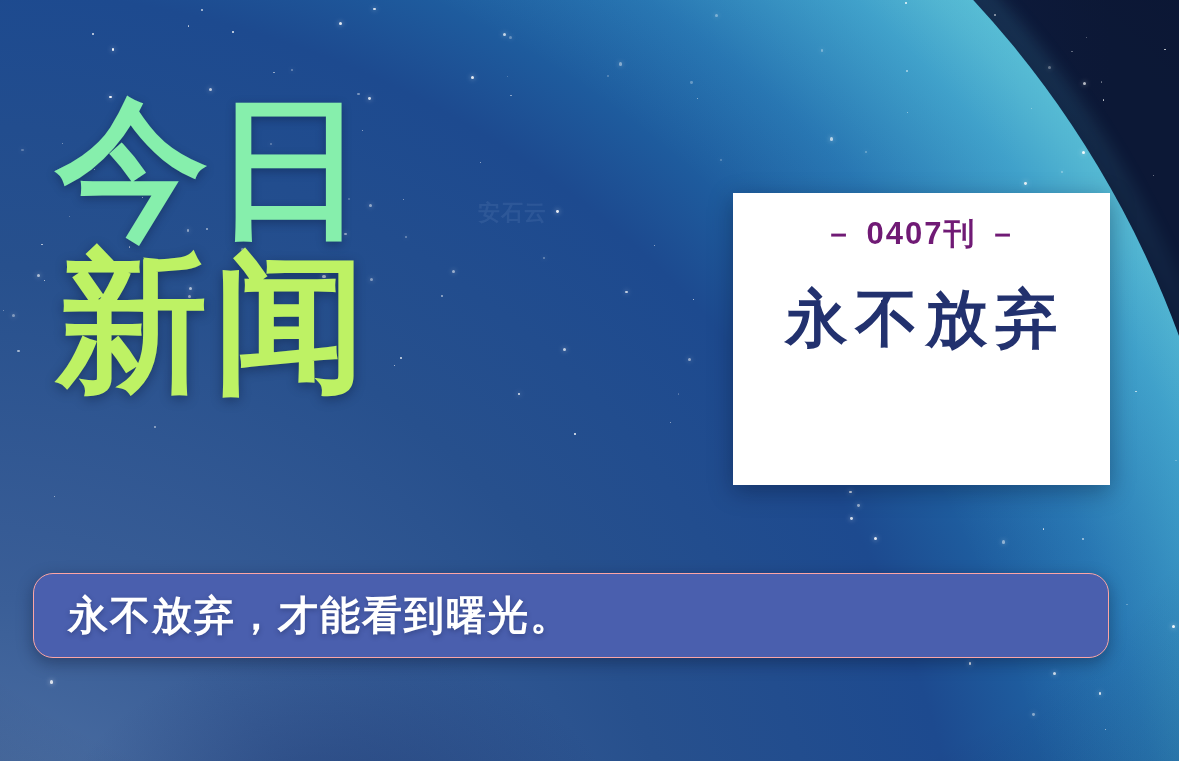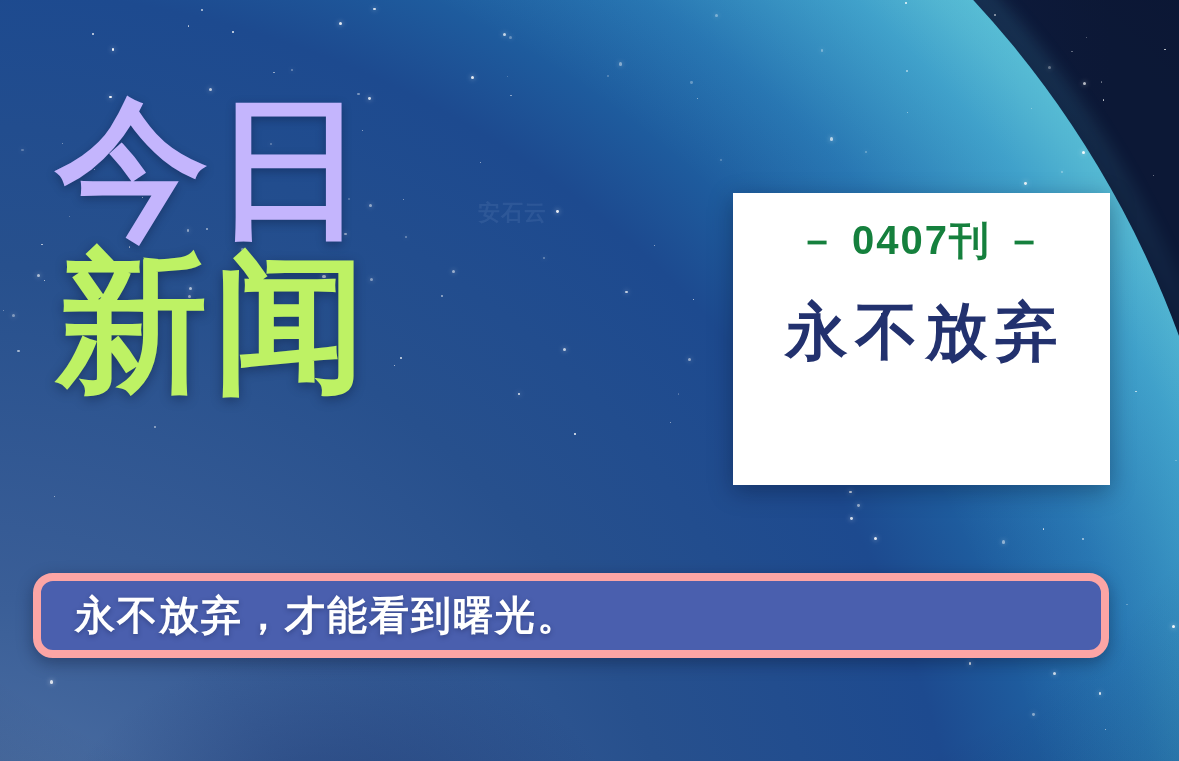--- a/index.html
+++ b/index.html
@@ -121,21 +121,21 @@
     line-height: 0.96;
   }
   .title-line {
     font-family: "DejaVu Sans", "Liberation Sans", sans-serif;
     font-weight: 700;
     font-size: 152px;
     letter-spacing: 6px;
     white-space: nowrap;
   }
   .title-top {
-    color: #c4b5fd;
+    color: #86efac;
     text-shadow: 0 3px 10px rgba(8,18,45,0.35);
   }
   .title-bottom {
     color: #bef264;
     margin-top: 8px;
     text-shadow: 0 3px 12px rgba(8,18,45,0.40);
   }
 
   
   .date-badge {
@@ -188,22 +188,22 @@
     width: 377px;
     height: 292px;
     background: #ffffff;
     display: flex;
     flex-direction: column;
     align-items: center;
     box-shadow: 0 6px 22px rgba(5,12,35,0.35);
   }
   .issue-line {
     margin-top: 20px;
-    color: #15803d;
-    font-size: 40px;
+    color: #701a75;
+    font-size: 31px;
     font-weight: 700;
     letter-spacing: 2px;
     white-space: nowrap;
   }
   .weekday {
     margin-top: 24px;
     color: #22316e;
     font-size: 55px;
     font-weight: 700;
     letter-spacing: 10px;
@@ -221,21 +221,21 @@
   }
 
   
   .quote-bar {
     position: absolute;
     left: 33px;
     top: 573px;
     width: 1076px;
     height: 85px;
     background: #4a5fae;
-    border: 8px solid #fca5a5;
+    border: 1px solid #fca5a5;
     border-radius: 20px;
     display: flex;
     align-items: center;
     box-shadow: 0 5px 16px rgba(5,12,35,0.35);
   }
   .quote-text {
     margin-left: 34px;
     color: #ffffff;
     font-size: 40px;
     font-weight: 700;

